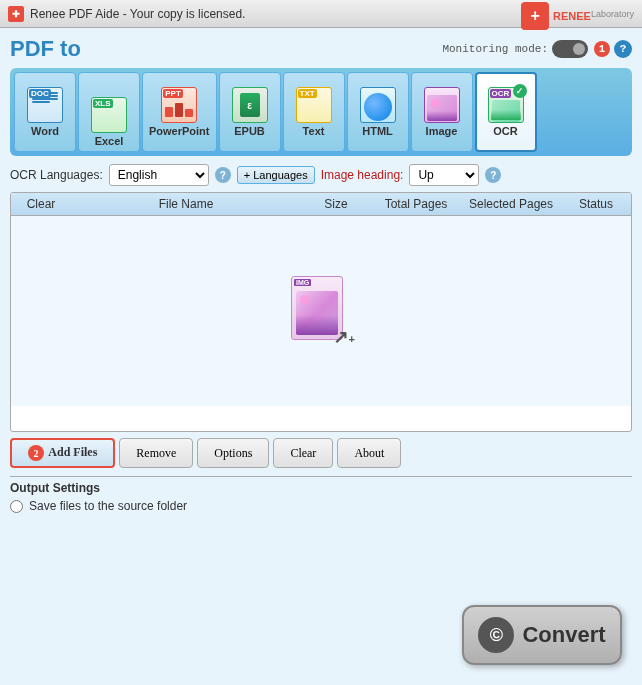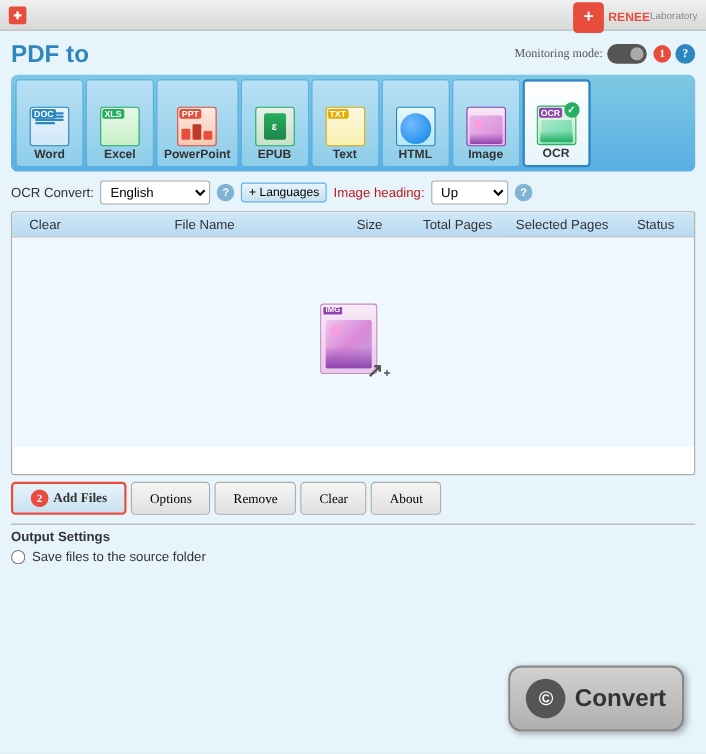--- a/index.html
+++ b/index.html
@@ -52,21 +52,21 @@
       font-size: 22px;
       font-weight: bold;
       color: #2e86c1;
       margin-right: 10px;
     }
     .monitoring-area {
       display: flex;
       align-items: center;
       font-size: 11px;
       color: #555;
-      font-family: Liberation Serif, serif;
+      font-family: Liberation Mono, monospace;
       justify-content: center;
     }
     .monitoring-toggle {
       width: 36px;
       height: 18px;
       background: #555;
       border-radius: 9px;
       margin: 0 4px;
       position: relative;
     }
@@ -110,21 +110,21 @@
       background: linear-gradient(to bottom, #7ec8e3, #5aafe3);
       border-radius: 6px;
       padding: 4px;
       gap: 2px;
       margin-bottom: 8px;
     }
     .format-tab {
       display: flex;
       flex-direction: column;
       align-items: center;
-      justify-content: flex-end;
+      justify-content: center;
       padding: 4px 6px;
       border-radius: 4px;
       cursor: pointer;
       min-width: 62px;
       background: linear-gradient(to bottom, #b8e0f5, #8ecde8);
       border: 1px solid #5aafe3;
     }
     .format-tab.active {
       background: linear-gradient(to bottom, #ffffff, #e8f4fb);
       border: 2px solid #2e86c1;
@@ -453,20 +453,21 @@
   </style>
 </head>
 <body>
 
 <div class="app-window">
 
   <div class="title-bar">
     <div class="title-bar-icon">
       <span style="font-size:9px;font-weight:bold;">✚</span>
     </div>
+    <span class="title-bar-text">Renee PDF Aide - Your copy is licensed.</span>
 
     <div style="position:absolute;right:8px;top:2px;display:flex;align-items:center;gap:4px;">
       <div style="width:28px;height:28px;background:#e74c3c;border-radius:4px;display:flex;align-items:center;justify-content:center;color:white;font-size:16px;font-weight:bold;">+</div>
       <div style="display:flex;line-height:1.1;">
         <span style="font-size:11px;font-weight:bold;color:#e74c3c;">RENEE</span>
         <span style="font-size:9px;color:#888;">Laboratory</span>
       </div>
     </div>
   </div>
 
@@ -565,21 +566,21 @@
           <div style="width:28px;height:22px;margin-top:12px;background:linear-gradient(135deg,#a8e8c8,#68d8a8);border-radius:2px;overflow:hidden;">
             <div style="position:absolute;bottom:2px;left:2px;right:2px;height:10px;background:linear-gradient(to top,#27ae60,transparent);border-radius:1px;"></div>
           </div>
           <div class="check-badge">✓</div>
         </div>
         <span class="format-tab-label">OCR</span>
       </div>
     </div>
 
     <div class="ocr-controls">
-      <span class="ocr-label-text">OCR Convert:</span>
+      <span class="ocr-label-text">OCR Languages:</span>
       <select class="ocr-select">
         <option>English</option>
       </select>
       <div class="help-small">?</div>
       <button class="lang-btn">+ Languages</button>
       <span class="heading-label">Image heading:</span>
       <select class="heading-select">
         <option>Up</option>
       </select>
       <div class="help-small">?</div>
@@ -609,22 +610,22 @@
           </div>
         </div>
       </div>
     </div>
 
     <div class="bottom-buttons">
       <button class="btn btn-primary">
         <span class="badge-2">2</span>
         <span>Add Files</span>
       </button>
+      <button class="btn">Remove</button>
       <button class="btn">Options</button>
-      <button class="btn">Remove</button>
       <button class="btn">Clear</button>
       <button class="btn">About</button>
     </div>
 
     <div class="section-divider"></div>
 
     <div class="output-settings">
       <div class="output-settings-title">Output Settings</div>
       <div class="radio-row">
         <input type="radio" name="output" id="saveSource" style="">

